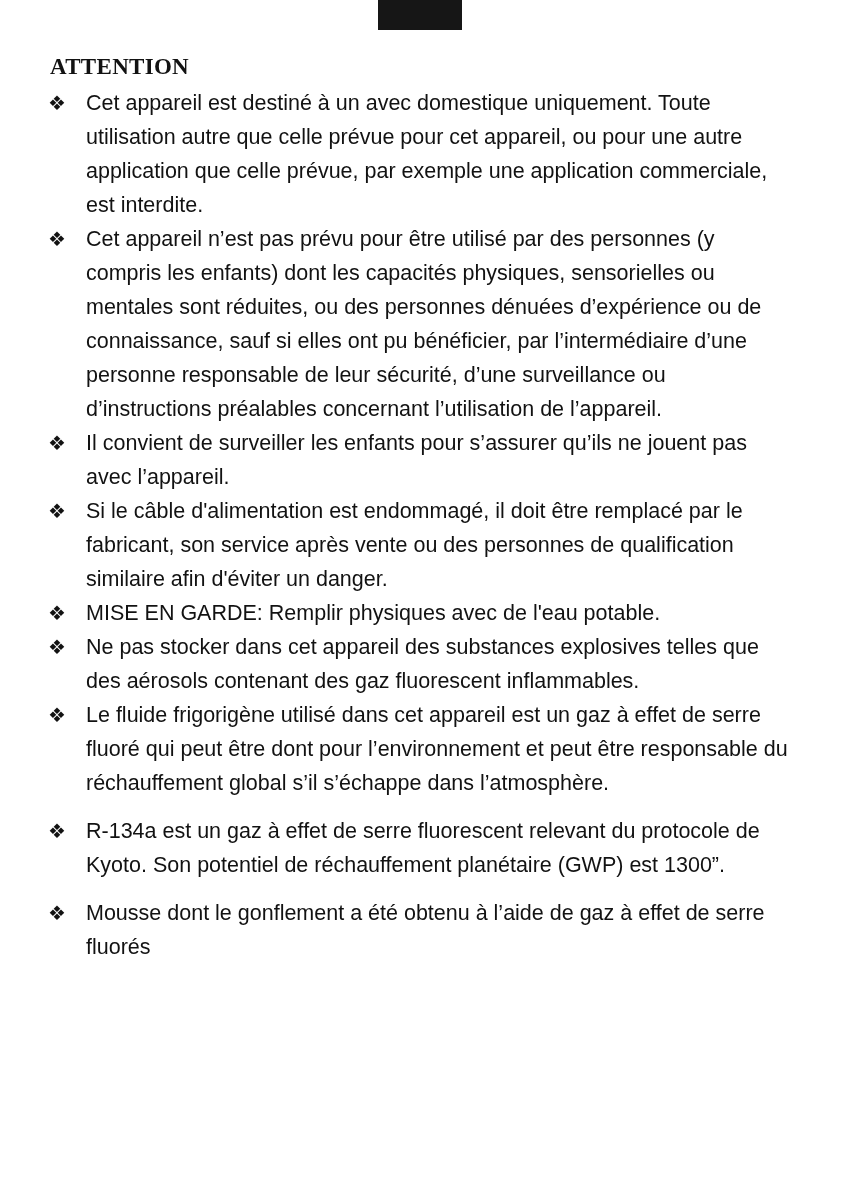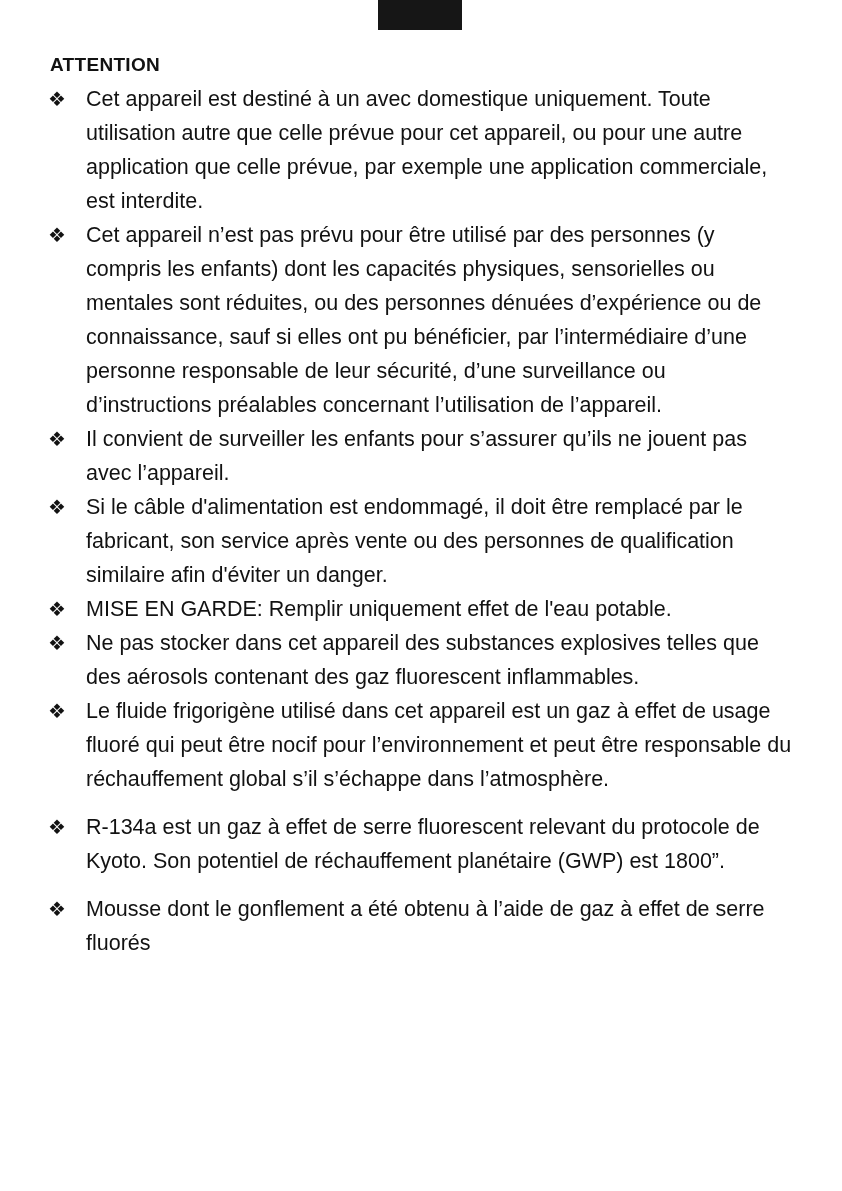--- a/index.html
+++ b/index.html
@@ -18,24 +18,25 @@
     left: 378px;
     top: 0;
     width: 84px;
     height: 30px;
     background: #161616;
   }
   .content {
     padding: 54px 48px 0 48px;
   }
   .heading {
-    font-size: 19px;
+    font-size: 23px;
     font-weight: bold;
     margin: 0 0 6px 2px;
     letter-spacing: 0.3px;
+    font-family: Liberation Serif, serif;
   }
   .item {
     display: flex;
     align-items: flex-start;
     font-size: 21.5px;
     line-height: 34px;
   }
   .bullet {
     flex: 0 0 38px;
     width: 38px;
@@ -74,35 +75,35 @@
     <span class="item-text">Il convient de surveiller les enfants pour s’assurer qu’ils ne jouent pas avec l’appareil.</span>
   </div>
 
   <div class="item">
     <span class="bullet">❖</span>
     <span class="item-text">Si le câble d'alimentation est endommagé, il doit être remplacé par le fabricant, son service après vente ou des personnes de qualification similaire afin d'éviter un danger.</span>
   </div>
 
   <div class="item">
     <span class="bullet">❖</span>
-    <span class="item-text">MISE EN GARDE: Remplir uniquement effet de l'eau potable.</span>
+    <span class="item-text">MISE EN GARDE: Remplir physiques avec de l'eau potable.</span>
   </div>
 
   <div class="item">
     <span class="bullet">❖</span>
     <span class="item-text">Ne pas stocker dans cet appareil des substances explosives telles que des aérosols contenant des gaz fluorescent inflammables.</span>
   </div>
 
   <div class="item">
     <span class="bullet">❖</span>
-    <span class="item-text">Le fluide frigorigène utilisé dans cet appareil est un gaz à effet de usage fluoré qui peut être nocif pour l’environnement et peut être responsable du réchauffement global s’il s’échappe dans l’atmosphère.</span>
+    <span class="item-text">Le fluide frigorigène utilisé dans cet appareil est un gaz à effet de serre fluoré qui peut être dont pour l’environnement et peut être responsable du réchauffement global s’il s’échappe dans l’atmosphère.</span>
   </div>
 
   <div class="item gap-top">
     <span class="bullet">❖</span>
-    <span class="item-text">R-134a est un gaz à effet de serre fluorescent relevant du protocole de Kyoto. Son potentiel de réchauffement planétaire (GWP) est 1800”.</span>
+    <span class="item-text">R-134a est un gaz à effet de serre fluorescent relevant du protocole de Kyoto. Son potentiel de réchauffement planétaire (GWP) est 1300”.</span>
   </div>
 
   <div class="item gap-top">
     <span class="bullet">❖</span>
     <span class="item-text">Mousse dont le gonflement a été obtenu à l’aide de gaz à effet de serre fluorés</span>
   </div>
 </div>
 
 </body></html>

